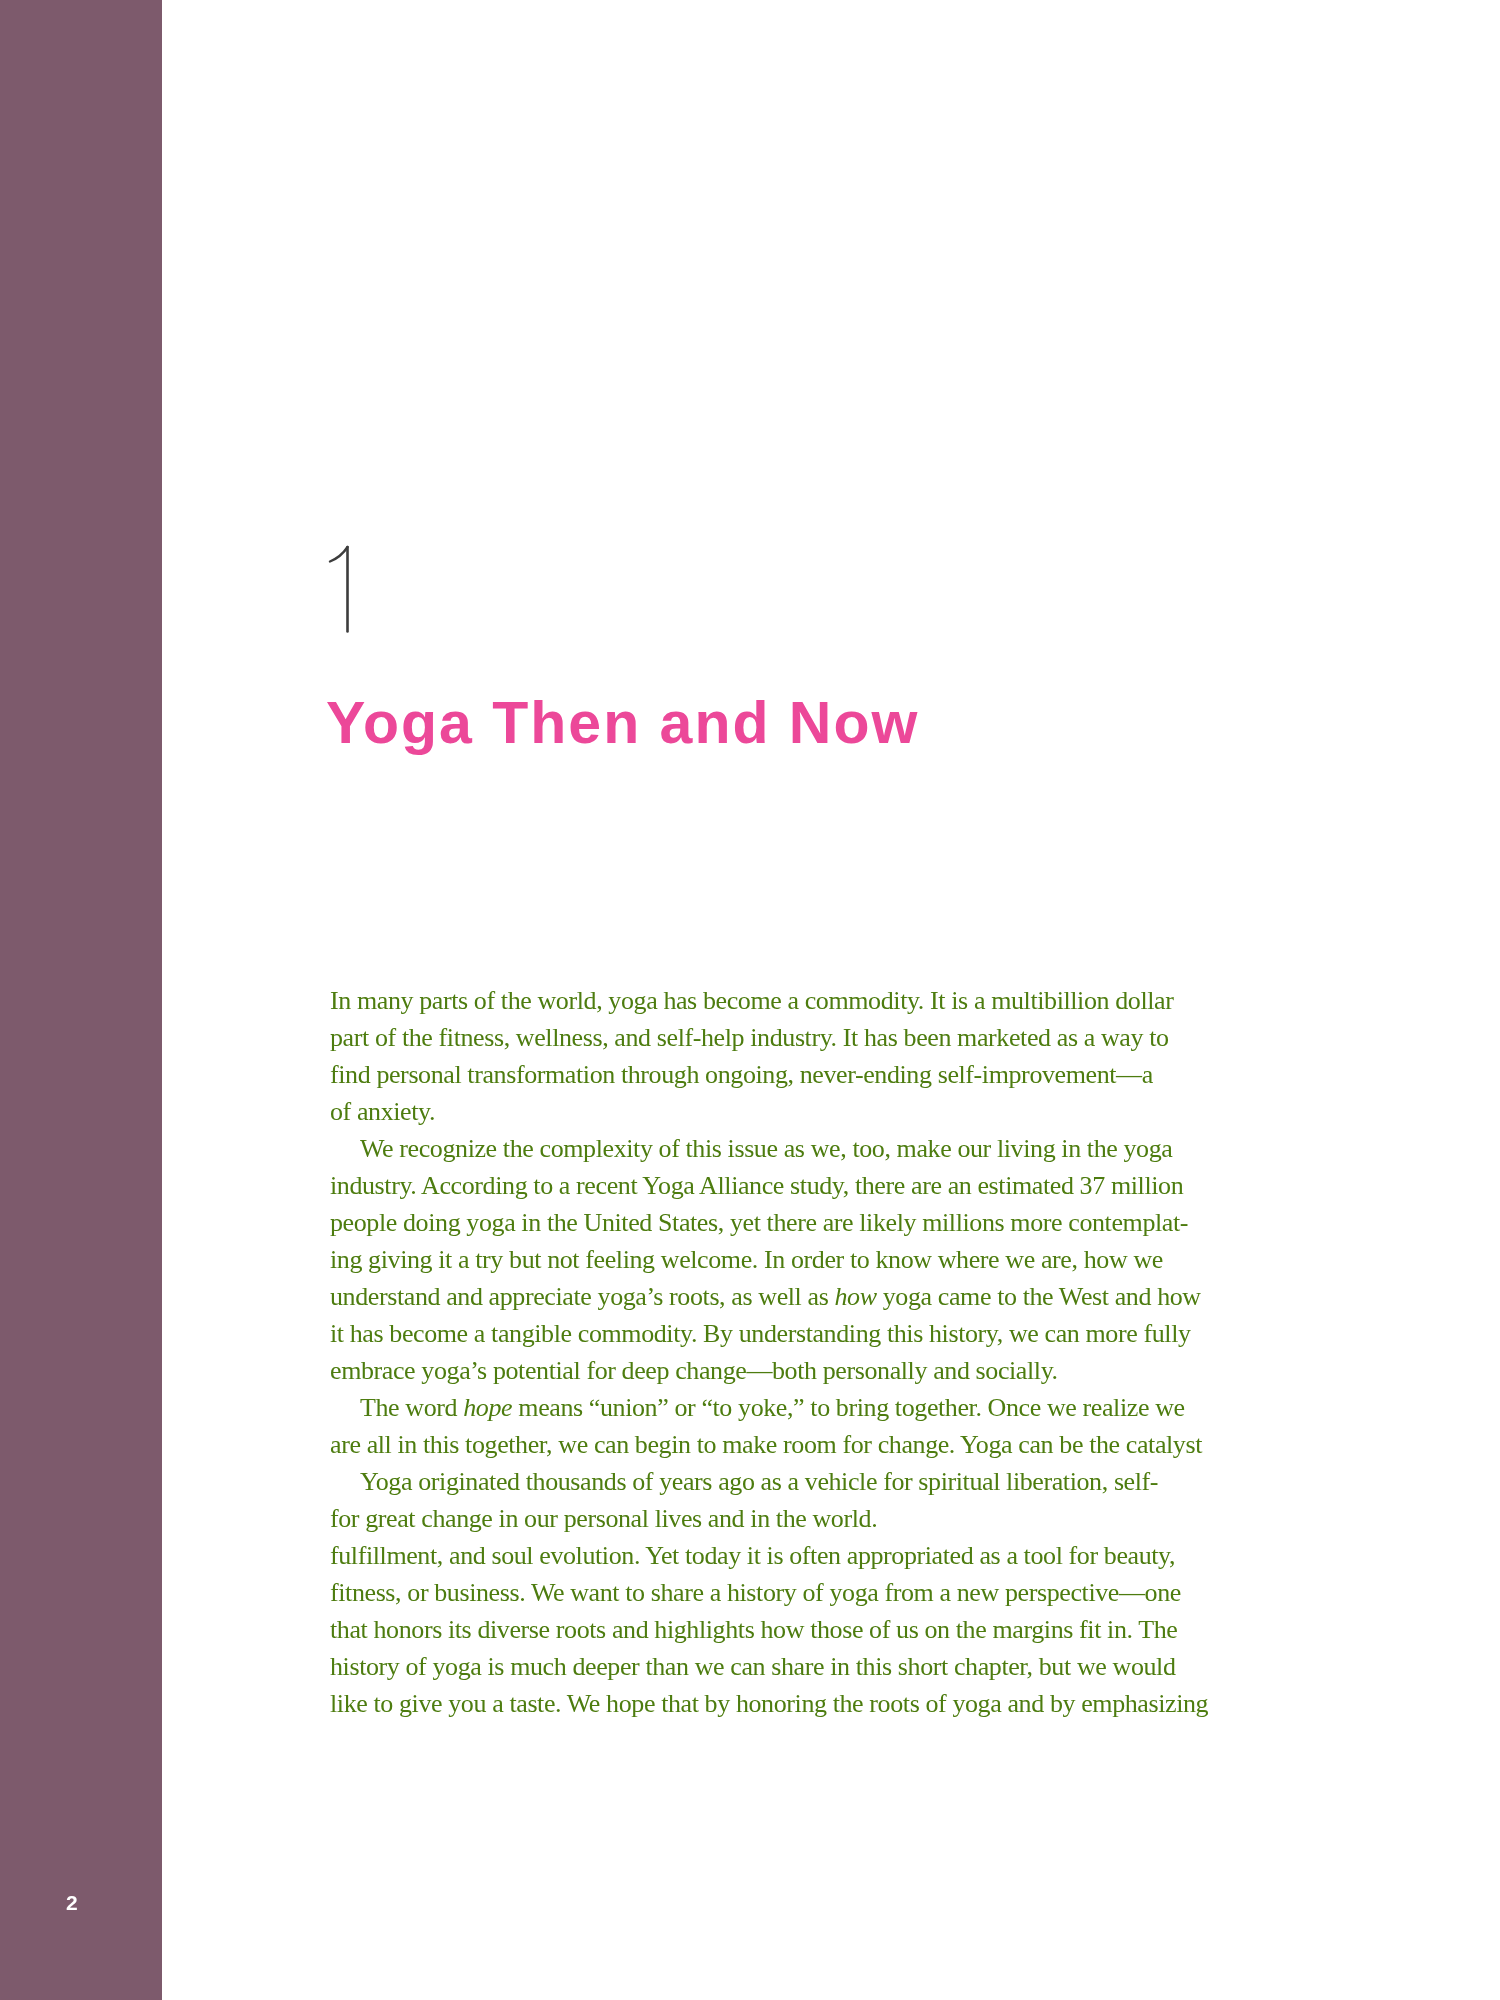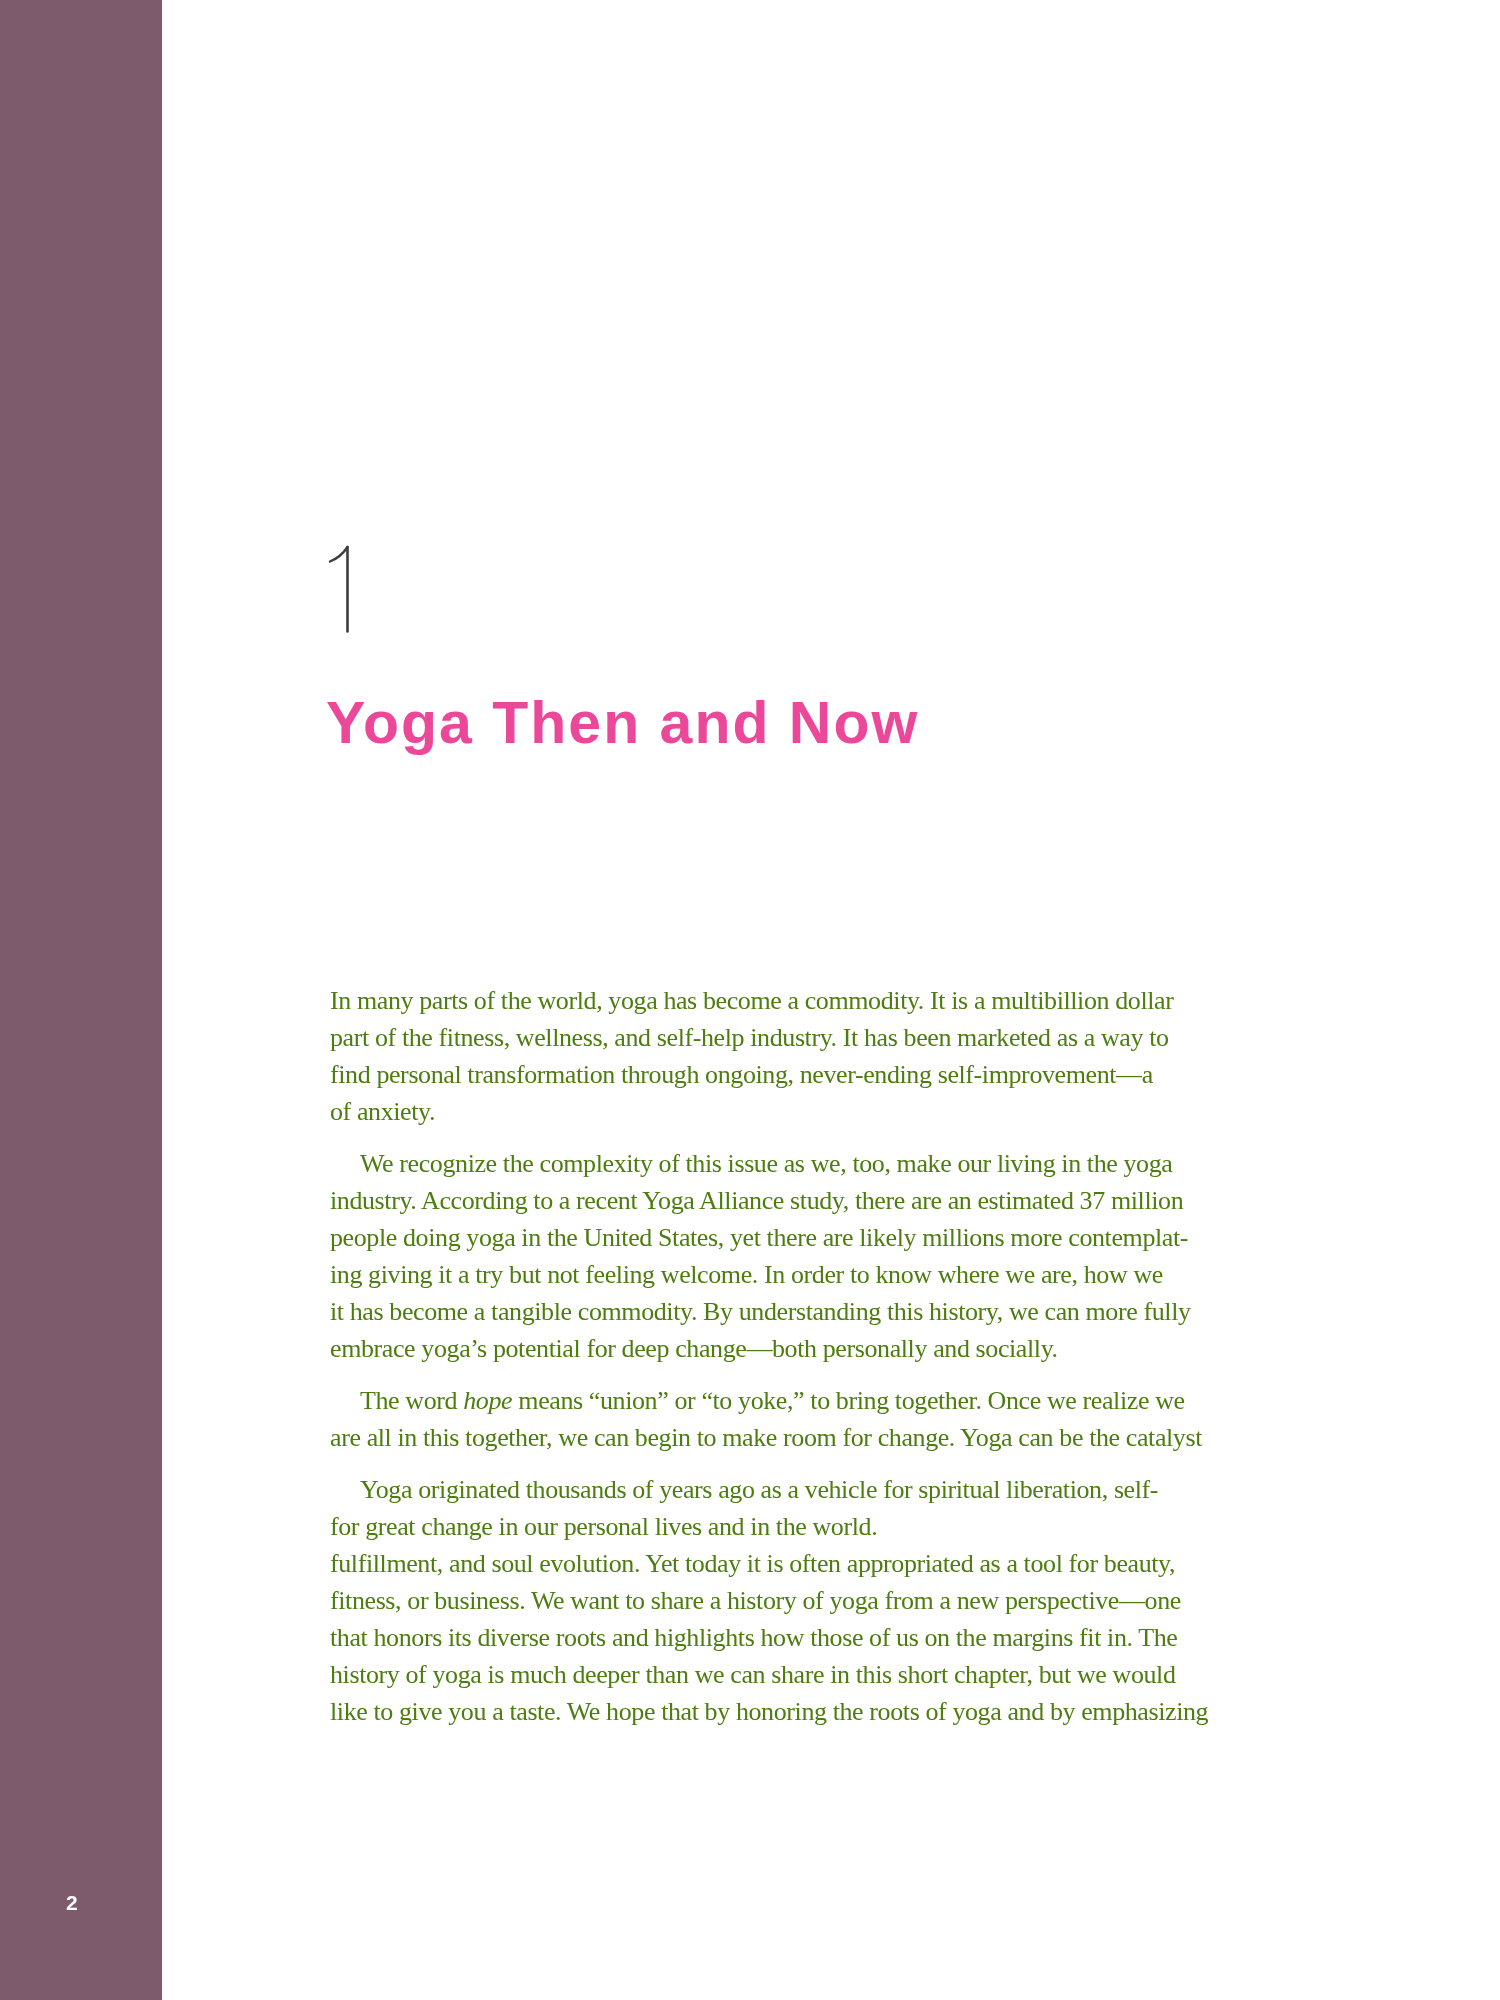--- a/index.html
+++ b/index.html
@@ -61,21 +61,20 @@
     color: #4d7c0f;
     font-size: 26px;
     letter-spacing: -0.4px;
   }
   .chapter-body .line {
     line-height: 37px;
     white-space: nowrap;
   }
   .chapter-body .line.indent {
     padding-left: 30px;
-    margin-top: 15px;
   }
   .chapter-body em {
     font-style: italic;
   }
 </style>
 </head>
 <body>
 
 <div class="page">
 
@@ -95,20 +94,21 @@
 
   <div class="chapter-body">
       <div class="line">In many parts of the world, yoga has become a commodity. It is a multibillion dollar</div>
       <div class="line">part of the fitness, wellness, and self-help industry. It has been marketed as a way to</div>
       <div class="line">find personal transformation through ongoing, never-ending self-improvement—a</div>
       <div class="line">of anxiety.</div>
       <div class="line indent">We recognize the complexity of this issue as we, too, make our living in the yoga</div>
       <div class="line">industry. According to a recent Yoga Alliance study, there are an estimated 37 million</div>
       <div class="line">people doing yoga in the United States, yet there are likely millions more contemplat-</div>
       <div class="line">ing giving it a try but not feeling welcome. In order to know where we are, how we</div>
+      <div class="line">understand and appreciate yoga’s roots, as well as <em>how</em> yoga came to the West and how</div>
       <div class="line">it has become a tangible commodity. By understanding this history, we can more fully</div>
       <div class="line">embrace yoga’s potential for deep change—both personally and socially.</div>
       <div class="line indent">The word <em>hope</em> means “union” or “to yoke,” to bring together. Once we realize we</div>
       <div class="line">are all in this together, we can begin to make room for change. Yoga can be the catalyst</div>
       <div class="line indent">Yoga originated thousands of years ago as a vehicle for spiritual liberation, self-</div>
       <div class="line">for great change in our personal lives and in the world.</div>
       <div class="line">fulfillment, and soul evolution. Yet today it is often appropriated as a tool for beauty,</div>
       <div class="line">fitness, or business. We want to share a history of yoga from a new perspective—one</div>
       <div class="line">that honors its diverse roots and highlights how those of us on the margins fit in. The</div>
       <div class="line">history of yoga is much deeper than we can share in this short chapter, but we would</div>

